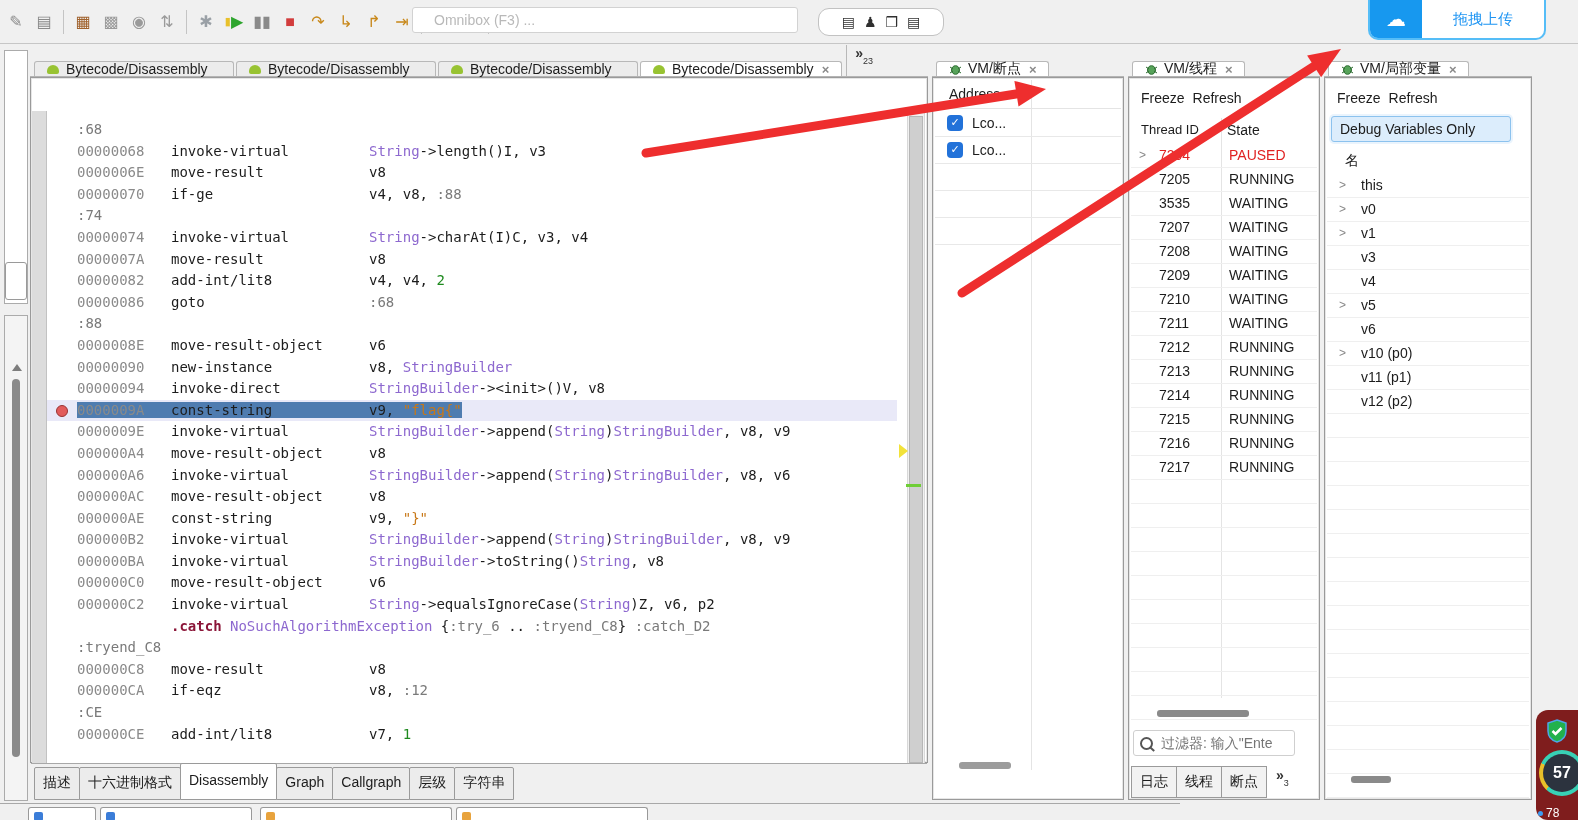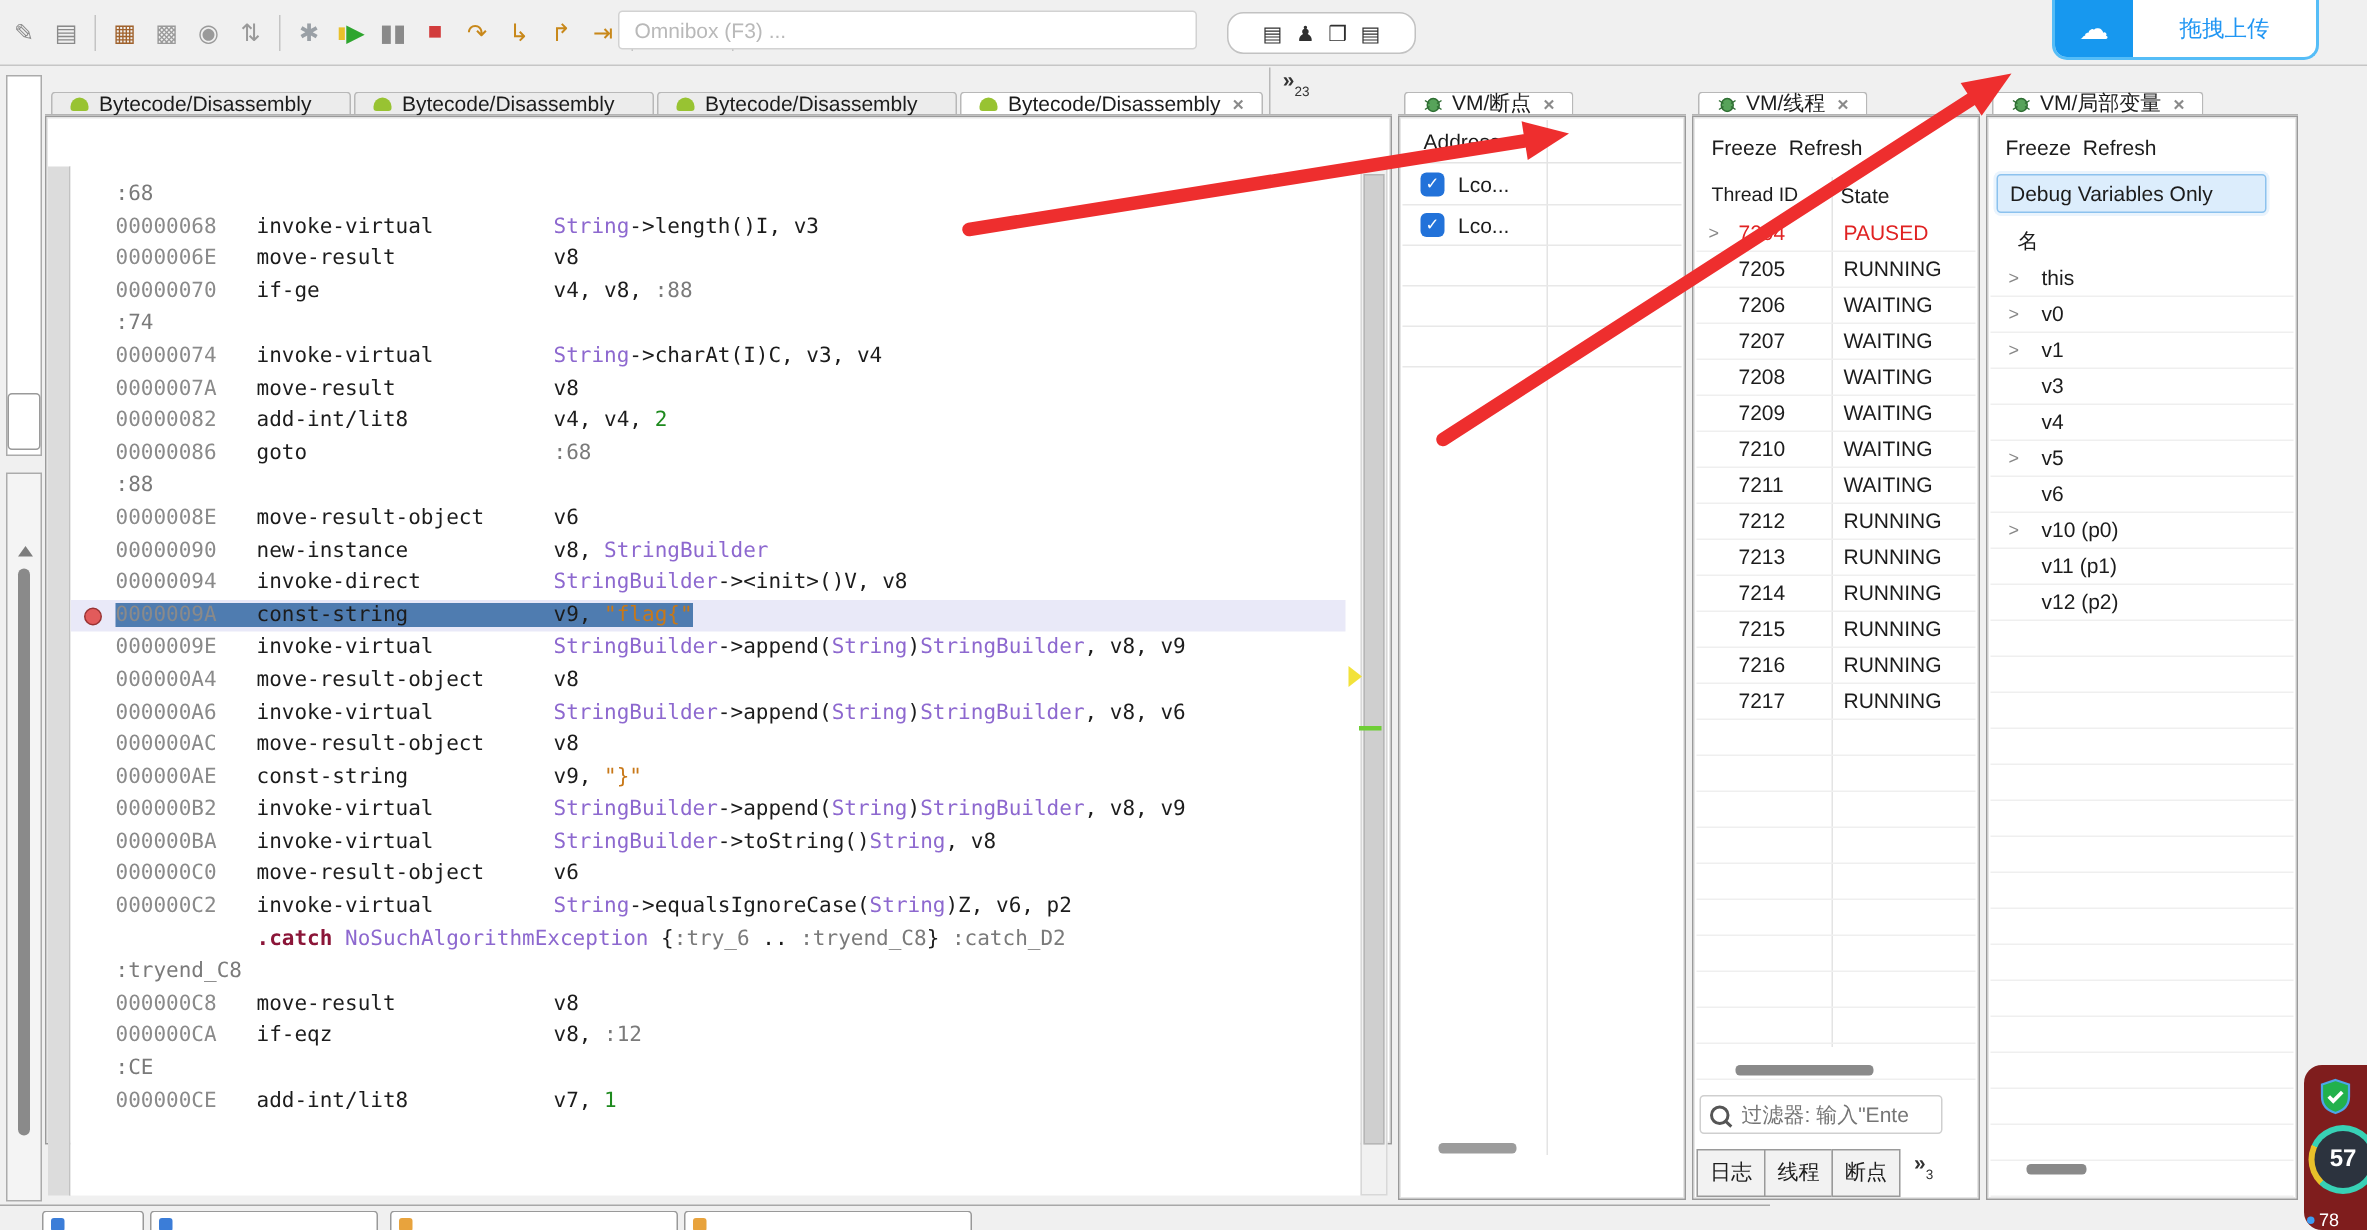--- a/index.html
+++ b/index.html
@@ -5,21 +5,21 @@
   html,body{margin:0;padding:0;background:#e8e8e8;}
   .screen{position:relative;width:1578px;height:820px;background:#f0f0f0;overflow:hidden;
           font-family:"Liberation Sans",sans-serif;color:#1c1c1c;}
   
   .toolbar{position:absolute;left:0;top:0;width:100%;height:44px;background:#f0f0f0;
            border-bottom:1px solid #c6c6c6;display:flex;align-items:center;padding-left:2px;box-sizing:border-box;}
   .tb-icon{width:26px;height:24px;display:inline-flex;align-items:center;justify-content:center;
            font-size:16px;margin:0 1px;cursor:default;}
   .tb-sep{width:1px;height:24px;background:#c4c4c4;margin:0 5px;}
   .omnibox{position:absolute;left:412px;top:7px;width:386px;height:26px;background:#fff;
-           border:1px solid #d2d2d2;border-radius:3px;font-size:14px;color:#333;padding-left:10px;box-sizing:border-box;}
+           border:1px solid #d2d2d2;border-radius:3px;font-size:14px;color:#333;padding-left:21px;box-sizing:border-box;}
   .omnibox::placeholder{color:#b9b9b9;}
   .icon-group{position:absolute;left:818px;top:8px;width:124px;height:26px;background:#fff;
               border:1px solid #c2c2c2;border-radius:11px;display:flex;align-items:center;justify-content:center;gap:9px;font-size:14px;color:#333;}
   .upload{position:absolute;left:1368px;top:0;width:174px;height:38px;background:#fff;border:2px solid #55bdf7;
           border-top:none;border-radius:0 0 10px 10px;display:flex;overflow:hidden;z-index:40;}
   .upload-logo{width:52px;background:#1798ef;color:#fff;display:flex;align-items:center;justify-content:center;font-size:20px;}
   .upload-label{flex:1;display:flex;align-items:center;justify-content:center;color:#2196f3;font-size:15px;}
   
   .panel{position:absolute;top:45px;height:755px;}
   .ptabbar{position:absolute;left:0;top:0;right:0;height:32px;border-bottom:1px solid #b4b4b4;
@@ -257,20 +257,29 @@
           <div class="cline"><span class="c-addr">000000CA</span><span class="c-mn">if-eqz</span><span><span class="c-plain">v8, </span><span class="c-lbl">:12</span></span></div>
           <div class="cline"><span class="c-lbl">:CE</span></div>
           <div class="cline"><span class="c-addr">000000CE</span><span class="c-mn">add-int/lit8</span><span><span class="c-plain">v7, </span><span class="c-num">1</span></span></div>
         </div>
       <div class="vscroll">
         <div class="vthumb"></div>
         <div class="scroll-mark"></div>
       </div>
       <div class="exec-arrow"></div>
     </div>
+    <div class="btabs" id="bottom-tabs">
+        <div class="btab">描述</div>
+        <div class="btab">十六进制格式</div>
+        <div class="btab active">Disassembly</div>
+        <div class="btab">Graph</div>
+        <div class="btab">Callgraph</div>
+        <div class="btab">层级</div>
+        <div class="btab">字符串</div>
+      </div>
   </div>
 
   <div class="panel" style="left:932px;width:192px;">
     <div class="ptabbar">
       <div class="tab active">
         <svg width="13" height="12">
             <ellipse cx="6.5" cy="7" rx="4" ry="4.3" fill="#57a35a" stroke="#2f6e33"></ellipse>
             <line x1="1" y1="4" x2="4" y2="6" stroke="#2f6e33"></line>
             <line x1="12" y1="4" x2="9" y2="6" stroke="#2f6e33"></line>
             <line x1="1" y1="10" x2="4" y2="8" stroke="#2f6e33"></line>
@@ -327,21 +336,21 @@
           <div class="trow paused">
             <span class="exp">&gt;</span>
             <span class="tid">7204</span>
             <span class="tstate">PAUSED</span>
           </div>
           <div class="trow">
             <span class="tid">7205</span>
             <span class="tstate">RUNNING</span>
           </div>
           <div class="trow">
-            <span class="tid">7206</span>
+            <span class="tid">3535</span>
             <span class="tstate">WAITING</span>
           </div>
           <div class="trow">
             <span class="tid">7207</span>
             <span class="tstate">WAITING</span>
           </div>
           <div class="trow">
             <span class="tid">7208</span>
             <span class="tstate">WAITING</span>
           </div>

